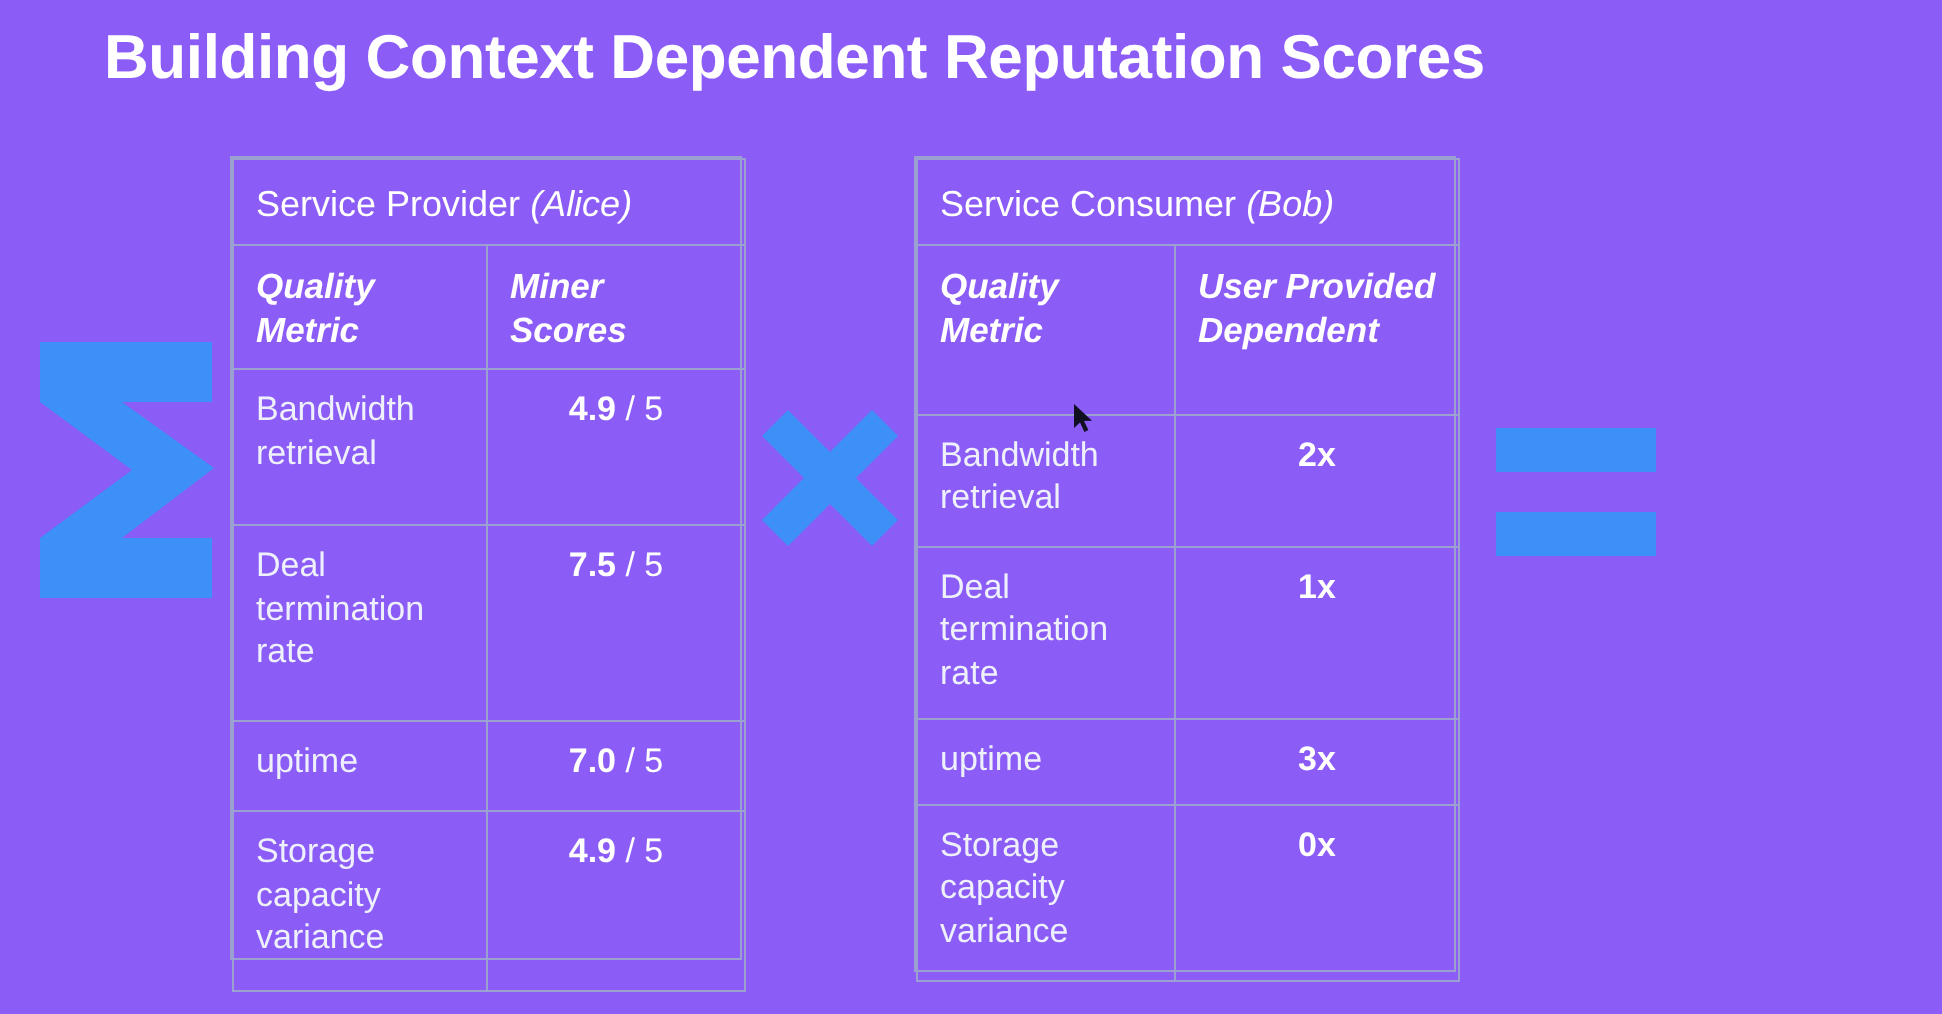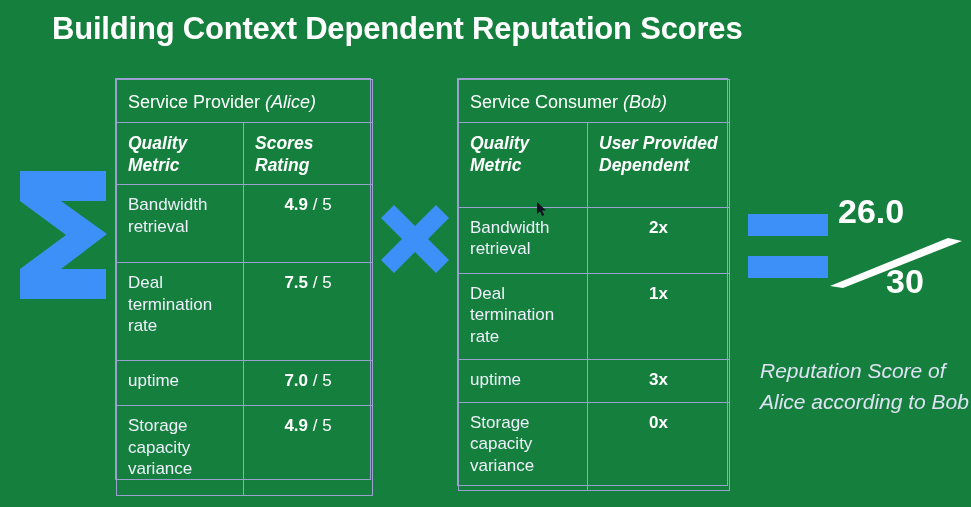--- a/index.html
+++ b/index.html
@@ -10,21 +10,21 @@
   body {
     width: 971px;
     height: 507px;
     overflow: hidden;
     font-family: "Liberation Sans", sans-serif;
   }
   #slide {
     position: relative;
     width: 971px;
     height: 507px;
-    background: #15803d;
+    background: #8b5cf6;
     overflow: hidden;
   }
 
   
   #slide-title {
     position: absolute;
     left: 52px;
     top: 11px;
     width: 860px;
     font-size: 31px;
@@ -174,21 +174,21 @@
       <colgroup>
           <col style="width:127px">
           <col style="width:129px">
         </colgroup>
       <tbody>
         <tr>
           <td class="hdr-title" colspan="2"><span>Service Provider </span><span class="who">(Alice)</span></td>
         </tr>
         <tr>
           <td class="colhdr">Quality Metric</td>
-          <td class="colhdr">Scores Rating</td>
+          <td class="colhdr">Miner Scores</td>
         </tr>
         <tr style="height:78px">
           <td class="metric">Bandwidth retrieval</td>
           <td class="val"><span>4.9</span><span class="denom"> / 5</span></td>
         </tr>
         <tr style="height:98px">
           <td class="metric">Deal termination rate</td>
           <td class="val"><span>7.5</span><span class="denom"> / 5</span></td>
         </tr>
         <tr style="height:45px">
@@ -241,31 +241,21 @@
         </tr>
       </tbody>
     </table>
   </div>
 
   <div class="equals">
     <div class="bar"></div>
     <div class="bar"></div>
   </div>
 
-  <div id="fraction">
-    <div id="numerator">26.0</div>
-    <div id="fraction-bar">
-      <svg width="136" height="54" viewBox="0 0 136 54" xmlns="http://www.w3.org/2000/svg" aria-hidden="true">
-        <polygon fill="#ffffff" points="2,52 120,4 134,7 15,54"></polygon>
-      </svg>
-    </div>
-    <div id="denominator">30</div>
-  </div>
-
-  <div id="result-caption">Reputation Score of Alice according to Bob</div>
+
 
   <div id="mouse-cursor">
     <svg width="12" height="16" viewBox="0 0 12 16" xmlns="http://www.w3.org/2000/svg" aria-hidden="true">
       <polygon fill="#101020" points="0,0 0,12 3,9.2 5.2,14 7.2,13 5,8.5 9,8.4"></polygon>
     </svg>
   </div>
 
 </div>
 
 </body></html>

